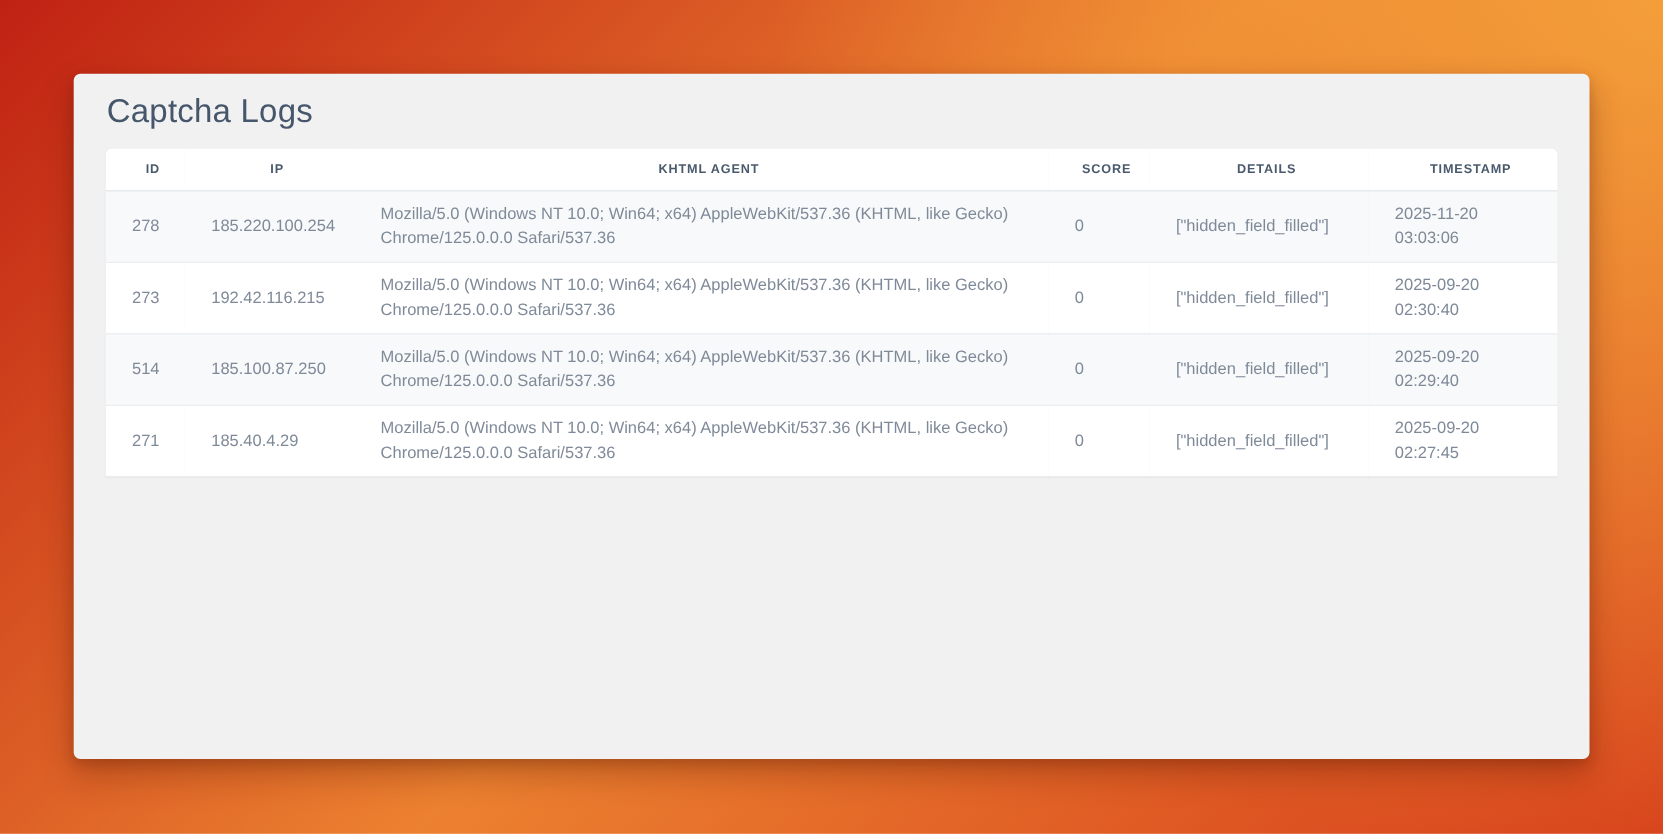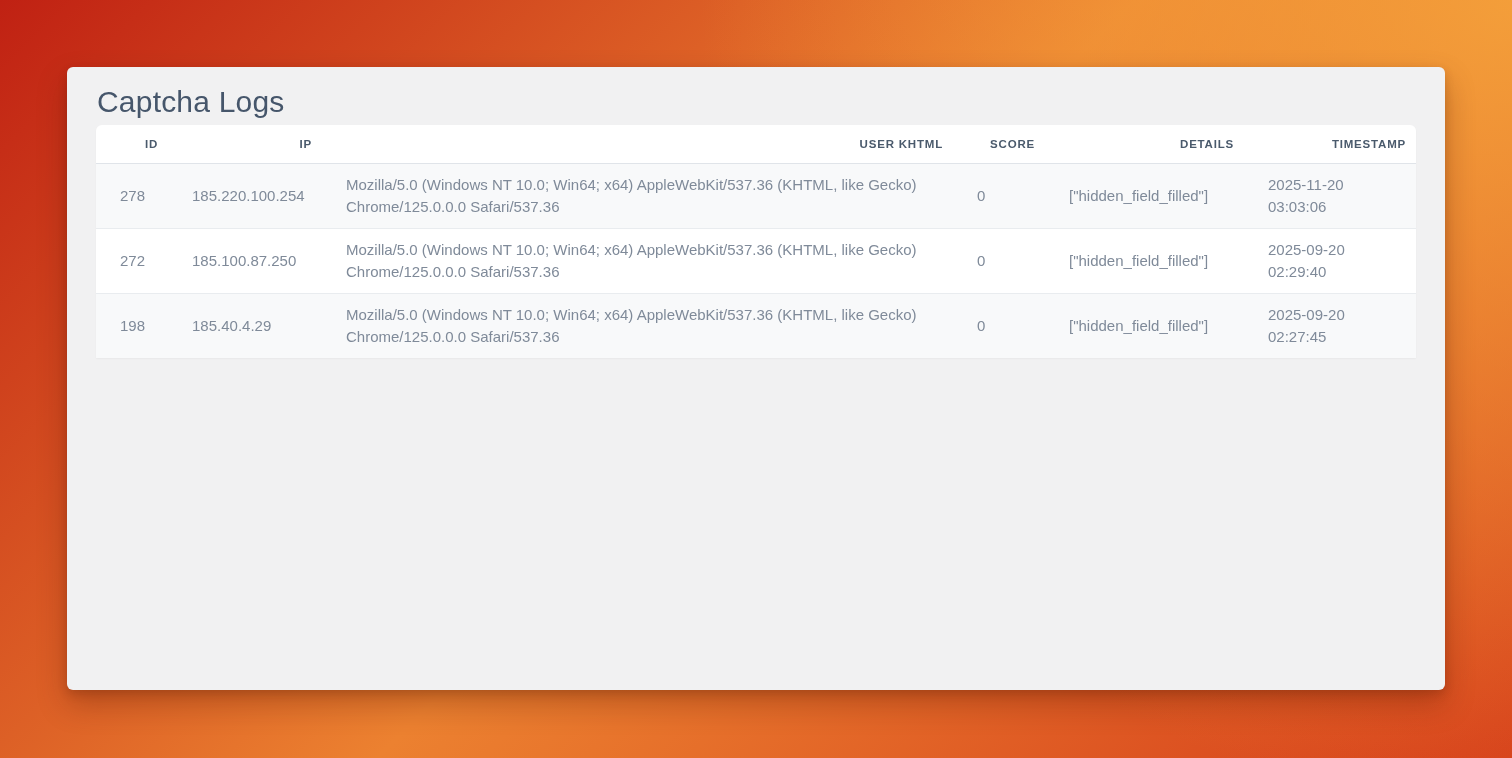--- a/index.html
+++ b/index.html
@@ -14,42 +14,42 @@
   .card {
     position: absolute;
     left: 67px; top: 67px;
     width: 1378px; height: 623px;
     background: #f1f1f2;
     border-radius: 6px;
     overflow: hidden;
     box-shadow: 0 14px 30px rgba(80, 20, 0, 0.30), 0 4px 10px rgba(80, 20, 0, 0.18);
   }
   .card-title {
-    padding: 14px 30px 2px 30px;
+    padding: 14px 30px 12px 30px;
     font-size: 30px;
     line-height: 42px;
     font-weight: 500;
     color: #46566b;
     letter-spacing: 0.2px;
   }
   .table-wrap {
     margin: 0 29px;
     border-radius: 6px 6px 0 0;
     overflow: hidden;
     box-shadow: 0 1px 2px rgba(0,0,0,0.04);
   }
   table {
     width: 1320px;
     border-collapse: collapse;
     table-layout: fixed;
   }
   thead th {
     background: #ffffff;
     height: 38px;
-    text-align: right;
+    text-align: center;
     vertical-align: middle;
     padding: 0 10px 0 24px;
     font-size: 11.5px;
     font-weight: 700;
     letter-spacing: 0.8px;
     color: #4a5a6c;
     border-bottom: 1px solid #e0e4e9;
     white-space: nowrap;
   }
   tbody td {
@@ -83,45 +83,53 @@
           <col class="col-ip">
           <col class="col-ua">
         <col class="col-score">
           <col class="col-details">
           <col class="col-ts">
       </colgroup>
       <thead>
         <tr>
           <th>ID</th>
           <th>IP</th>
-          <th>USER KHTML</th>
+          <th>KHTML AGENT</th>
           <th>SCORE</th>
           <th>DETAILS</th>
           <th>TIMESTAMP</th>
         </tr>
       </thead>
       <tbody>
           <tr>
     <td>278</td>
     <td>185.220.100.254</td>
     <td>Mozilla/5.0 (Windows NT 10.0; Win64; x64) AppleWebKit/537.36 (KHTML, like Gecko) Chrome/125.0.0.0 Safari/537.36</td>
     <td>0</td>
     <td>["hidden_field_filled"]</td>
     <td>2025-11-20 03:03:06</td>
   </tr>
           <tr>
-    <td>272</td>
+    <td>273</td>
+    <td>192.42.116.215</td>
+    <td>Mozilla/5.0 (Windows NT 10.0; Win64; x64) AppleWebKit/537.36 (KHTML, like Gecko) Chrome/125.0.0.0 Safari/537.36</td>
+    <td>0</td>
+    <td>["hidden_field_filled"]</td>
+    <td>2025-09-20 02:30:40</td>
+  </tr>
+          <tr>
+    <td>514</td>
     <td>185.100.87.250</td>
     <td>Mozilla/5.0 (Windows NT 10.0; Win64; x64) AppleWebKit/537.36 (KHTML, like Gecko) Chrome/125.0.0.0 Safari/537.36</td>
     <td>0</td>
     <td>["hidden_field_filled"]</td>
     <td>2025-09-20 02:29:40</td>
   </tr>
           <tr>
-    <td>198</td>
+    <td>271</td>
     <td>185.40.4.29</td>
     <td>Mozilla/5.0 (Windows NT 10.0; Win64; x64) AppleWebKit/537.36 (KHTML, like Gecko) Chrome/125.0.0.0 Safari/537.36</td>
     <td>0</td>
     <td>["hidden_field_filled"]</td>
     <td>2025-09-20 02:27:45</td>
   </tr>
         </tbody>
     </table>
   </div>
 </div>

